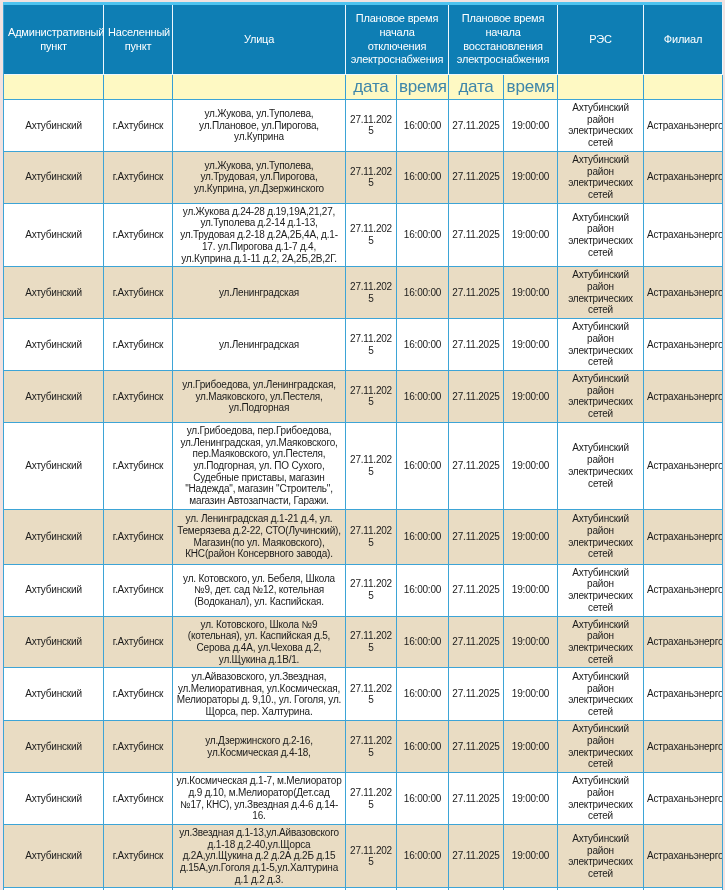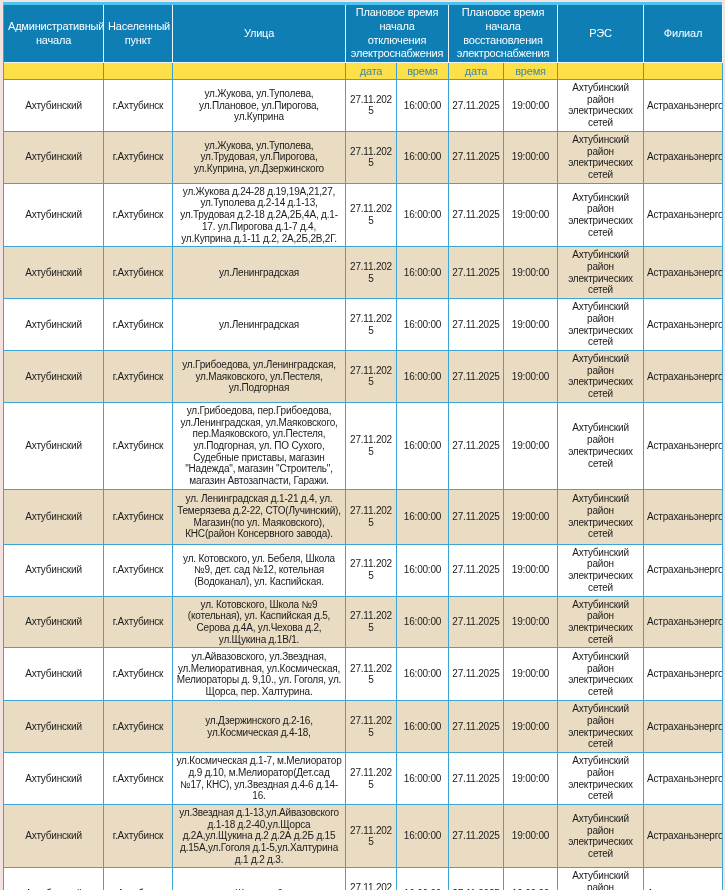--- a/index.html
+++ b/index.html
@@ -31,29 +31,29 @@
   thead tr.main-header th {
     background: #0e7eb4;
     color: #ffffff;
     font-size: 11px;
     font-weight: normal;
     letter-spacing: -0.2px;
     line-height: 1.25;
     text-align: center;
     vertical-align: middle;
     height: 56px;
-    padding: 1px 4px;
+    padding: 7px 4px;
     border-right: 1px solid #eef7fc;
     border-bottom: 1px solid #eef7fc;
   }
   
   thead tr.sub-header th {
-    background: #fde047;
+    background: #fef9c3;
     color: #3e86aa;
-    font-size: 11px;
+    font-size: 17px;
     font-weight: normal;
     letter-spacing: -0.2px;
     text-align: center;
     vertical-align: middle;
     height: 14px;
     padding: 2px;
     border-right: 1px solid #35a0d6;
     border-bottom: 1px solid #3da4d6;
   }
   
@@ -87,21 +87,21 @@
         <col style="width:173px">
       <col style="width:51px">
         <col style="width:52px">
         <col style="width:55px">
       <col style="width:54px">
         <col style="width:86px">
         <col style="width:79px">
     </colgroup>
     <thead>
       <tr class="main-header">
-        <th>Административный начала</th>
+        <th>Административный пункт</th>
         <th>Населенный пункт</th>
         <th>Улица</th>
         <th colspan="2">Плановое время начала отключения электроснабжения</th>
         <th colspan="2">Плановое время начала восстановления электроснабжения</th>
         <th>РЭС</th>
         <th>Филиал</th>
       </tr>
       <tr class="sub-header">
         <th></th>
         <th></th>

